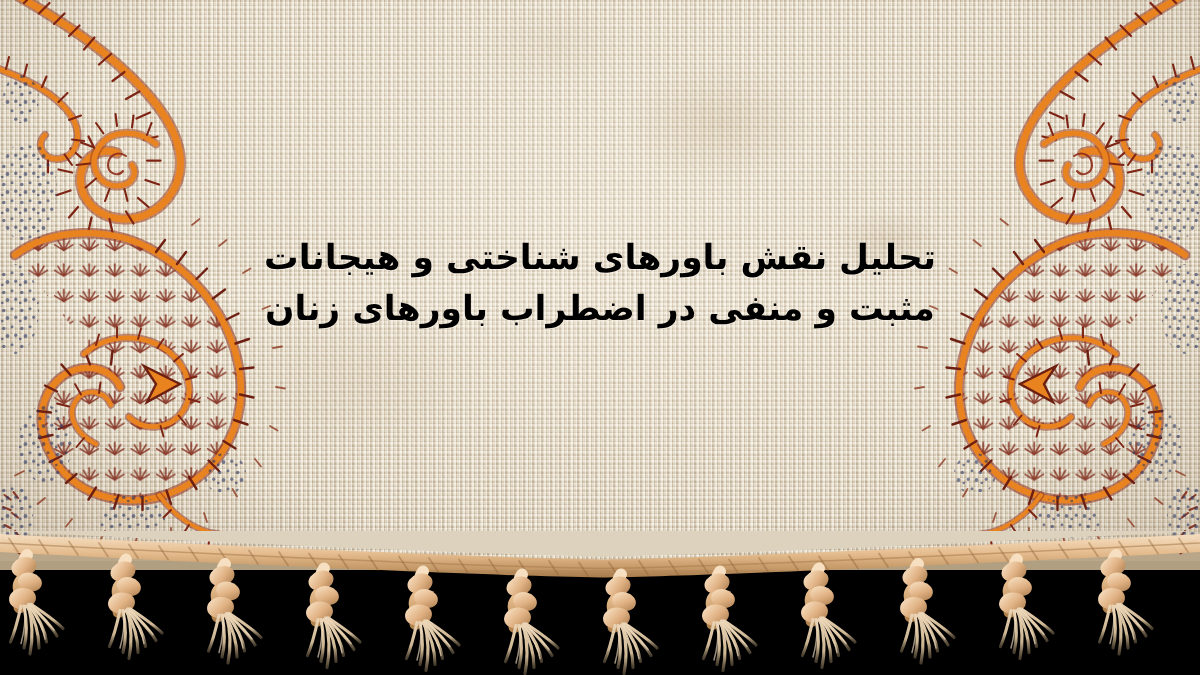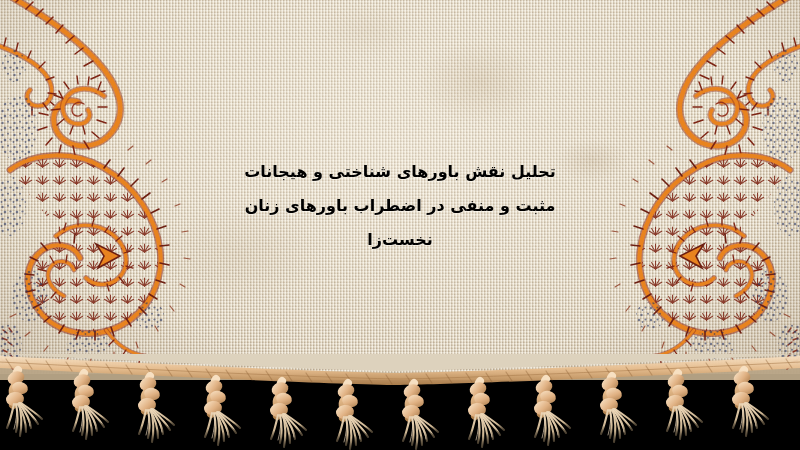--- a/index.html
+++ b/index.html
@@ -84,21 +84,21 @@
     left: 0;
     top: 155px;
     width: 800px;
     text-align: center;
     direction: rtl;
     z-index: 6;
   }
   .title-line {
     color: #000000;
     font-family: "DejaVu Sans", "Liberation Sans", sans-serif;
-    font-size: 16px;
+    font-size: 23px;
     font-weight: 700;
     line-height: 34px;
     letter-spacing: 0px;
     white-space: nowrap;
     text-shadow: 0 1px 0 rgba(255,250,240,.55);
   }
 </style>
 </head>
 <body>
 
@@ -623,16 +623,15 @@
     <use href="#tassel" x="480" y="27"></use>
     <use href="#tassel" x="546" y="25"></use>
     <use href="#tassel" x="612" y="22"></use>
     <use href="#tassel" x="678" y="19"></use>
     <use href="#tassel" x="744" y="16"></use>
   </svg>
 
   <div class="title-block">
     <div class="title-line">تحلیل نقش باورهای شناختی و هیجانات</div>
     <div class="title-line">مثبت و منفی در اضطراب باورهای زنان</div>
-    <div class="title-line">نخست‌زا</div>
   </div>
 
 </div>
 
 </body></html>

